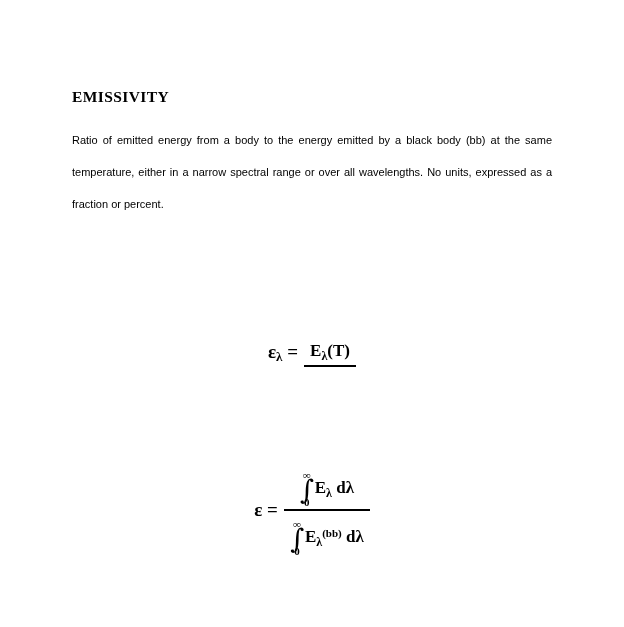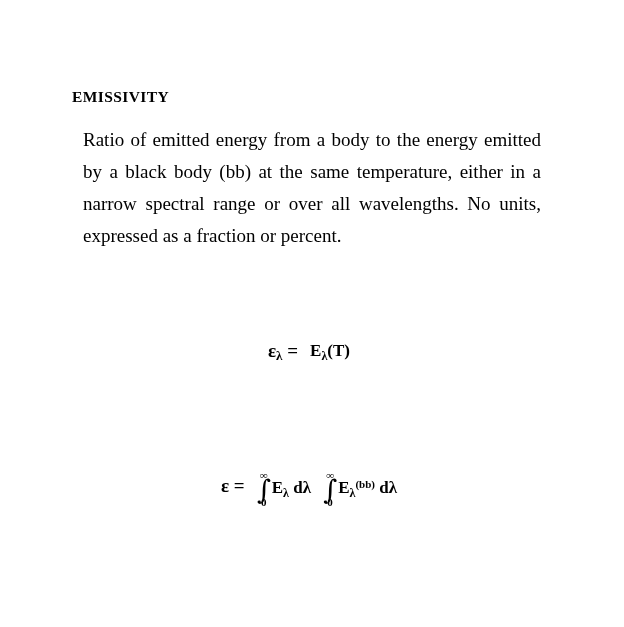--- a/index.html
+++ b/index.html
@@ -26,26 +26,26 @@
     width: 480px;
   }
   .heading {
     font-family: "Liberation Serif", serif;
     font-weight: bold;
     font-size: 15.5px;
     letter-spacing: 0.4px;
     margin: 0 0 18px 0;
   }
   .body-text {
-    font-family: Liberation Serif, serif;
-    font-size: 19px;
+    font-family: Liberation Sans, sans-serif;
+    font-size: 11px;
     line-height: 32px;
     text-align: justify;
     text-justify: inter-word;
-    margin: 11px;
+    margin: 0;
   }
   
   .formula-block {
     position: absolute;
     width: 624px;
     text-align: center;
     font-family: "Liberation Serif", serif;
     font-weight: bold;
   }
   #formula-1 { top: 339px; }
@@ -61,20 +61,21 @@
     font-weight: bold;
     white-space: nowrap;
     padding-right: 6px;
   }
   .lhs .sub {
     font-size: 13px;
     vertical-align: -0.25em;
   }
   .frac {
     display: inline-flex;
+    flex-direction: column;
     align-items: center;
     justify-content: center;
   }
   .frac .num,
   .frac .den {
     font-size: 17px;
     font-weight: bold;
     white-space: nowrap;
     padding: 1px 6px;
     line-height: 1.25;

